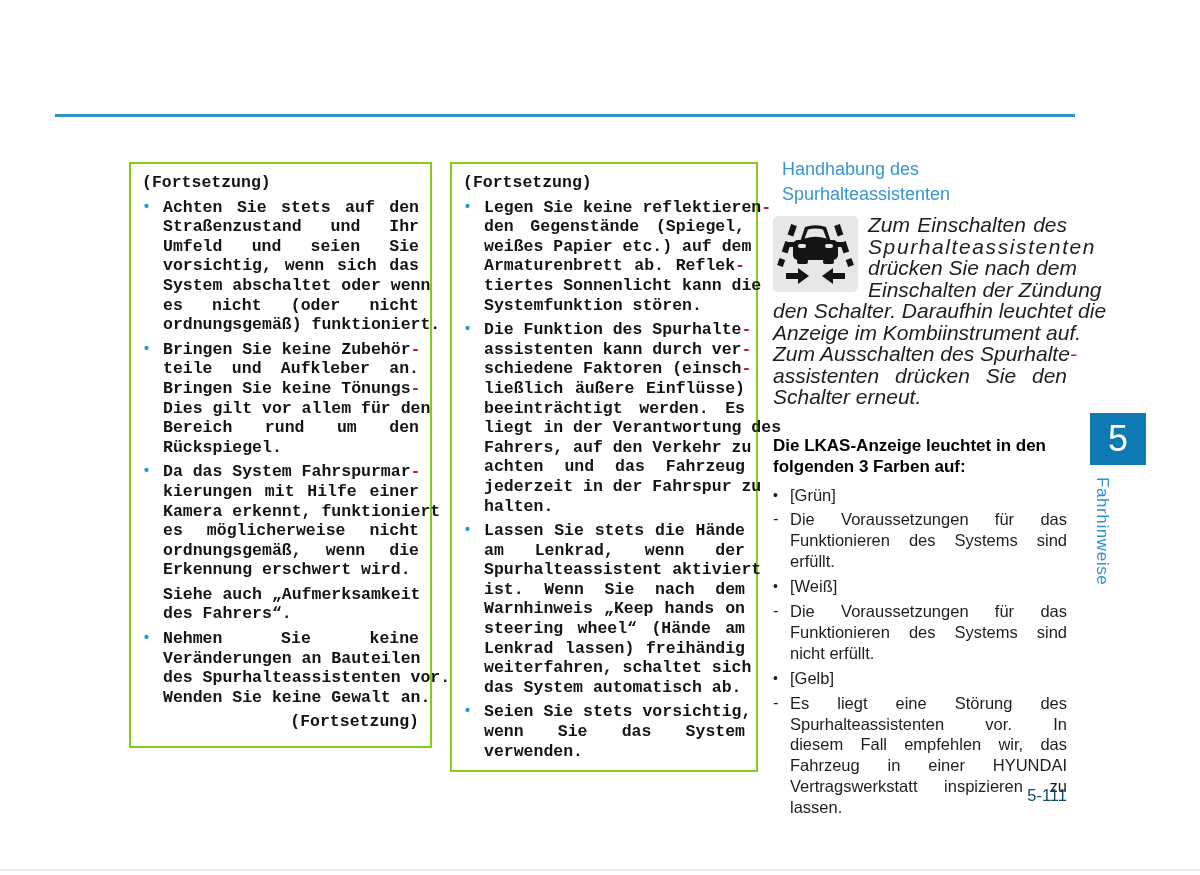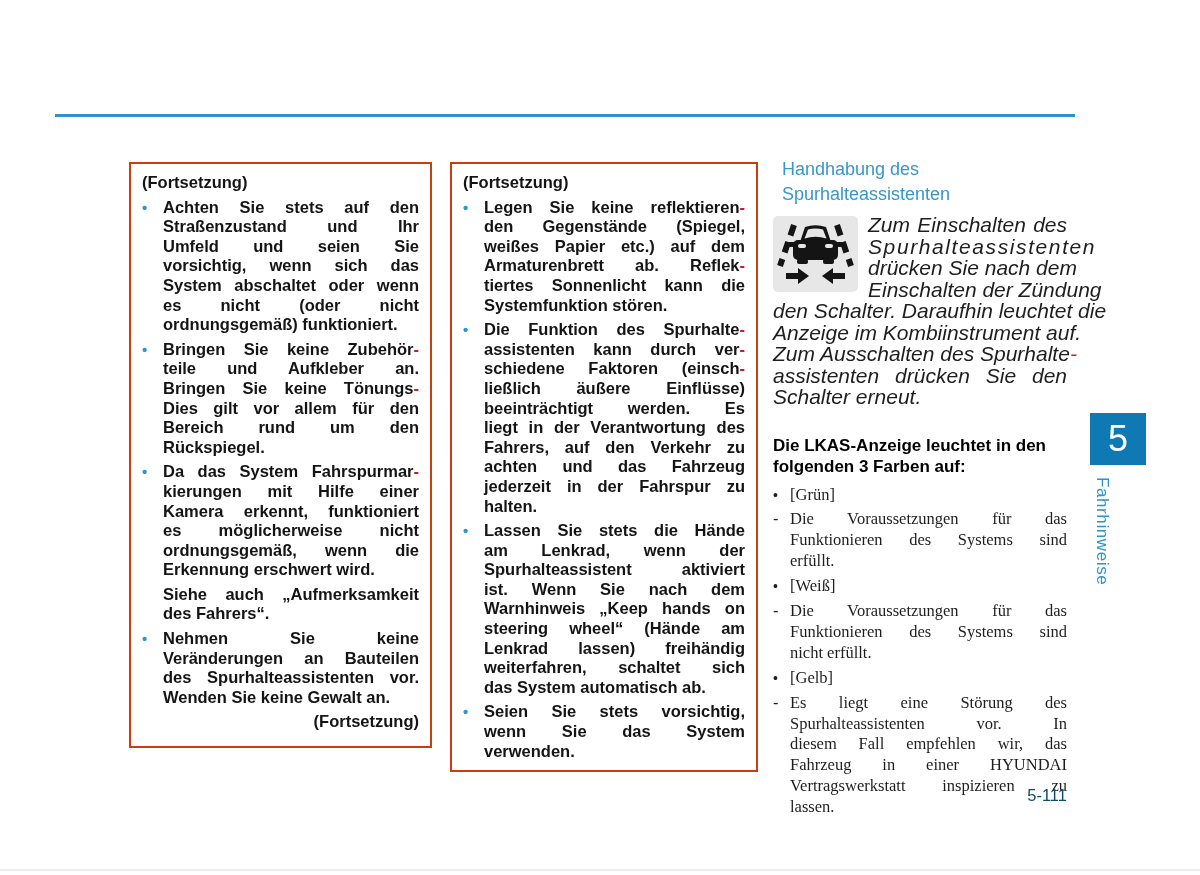--- a/index.html
+++ b/index.html
@@ -16,37 +16,37 @@
   .aj{text-align:justify;text-align-last:justify;text-justify:inter-word;}
   .al{text-align:left;text-align-last:left;}
   .ar{text-align:right;text-align-last:right;}
   .redh{color:#c1202b;}
   .blk{display:flex;align-items:flex-start;}
   .blk + .blk{margin-top:5px;}
   .blines{flex:1;min-width:0;}
 
   
   .warnbox{
-    border:2px solid #c2410c;background:#fff;
-    padding:9px 11px;font-weight:700;font-size:16.5px;color:#141414;
+    border:2px solid #84cc16;background:#fff;
+    padding:9px 11px;font-weight:700;font-size:16.5px;color:#141414;font-family:Liberation Mono, monospace;
   }
   .warnbox .ln{line-height:19.6px;}
   .warnbox .mark{width:21px;flex:none;color:#2797d6;font-size:15px;padding-top:1px;}
   #box1{left:129px;top:162px;width:303px;min-height:586px;box-sizing:border-box;}
   #box2{left:450px;top:162px;width:308px;min-height:596px;box-sizing:border-box;}
 
   
   #rightcol{left:773px;top:157px;width:294px;}
   .heading{color:#3796cb;font-size:18px;font-weight:400;line-height:24.5px;margin-left:9px;}
   .intro{margin-top:8px;font-size:21px;line-height:21.5px;color:#1e1e1e;font-style:italic;}
   .intro .ln{line-height:21.5px;text-align:right;}
   .icon-box{float:left;margin:2px 10px 7px 0;width:85px;height:76px;}
   .subheading{margin-top:27px;font-weight:700;font-size:17px;line-height:21.5px;color:#000000;}
   .items{margin-top:7px;font-size:16.5px;color:#1e1e1e;}
-  .items .ln{line-height:20.9px;font-family:Liberation Serif, serif;}
+  .items .ln{line-height:20.9px;}
   .items .blk + .blk{margin-top:4px;}
   .items .mark{width:17px;flex:none;color:#1e1e1e;}
   .items .m-dot .mark{font-size:14px;padding-top:2px;}
 
   #page-number{left:773px;top:786px;width:294px;text-align:right;font-size:16.5px;color:#0c4a6e;}
 
   
   #tab-square{
     left:1090px;top:413px;width:56px;height:52px;background:#0f79b4;color:#fff;
     display:flex;align-items:center;justify-content:center;font-size:36px;font-weight:400;

